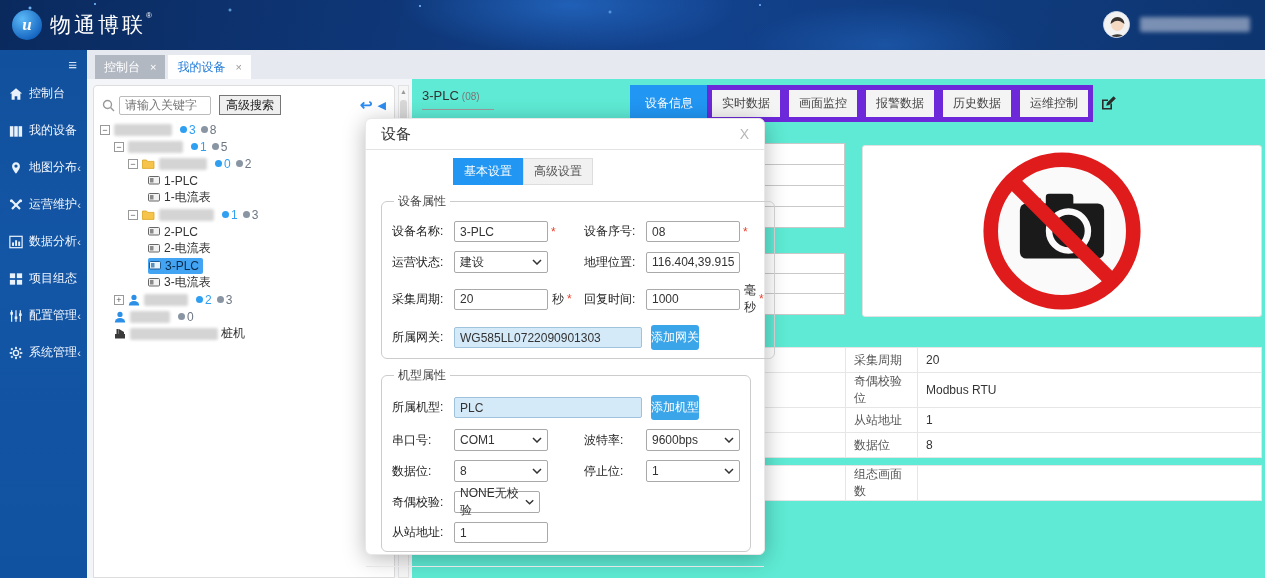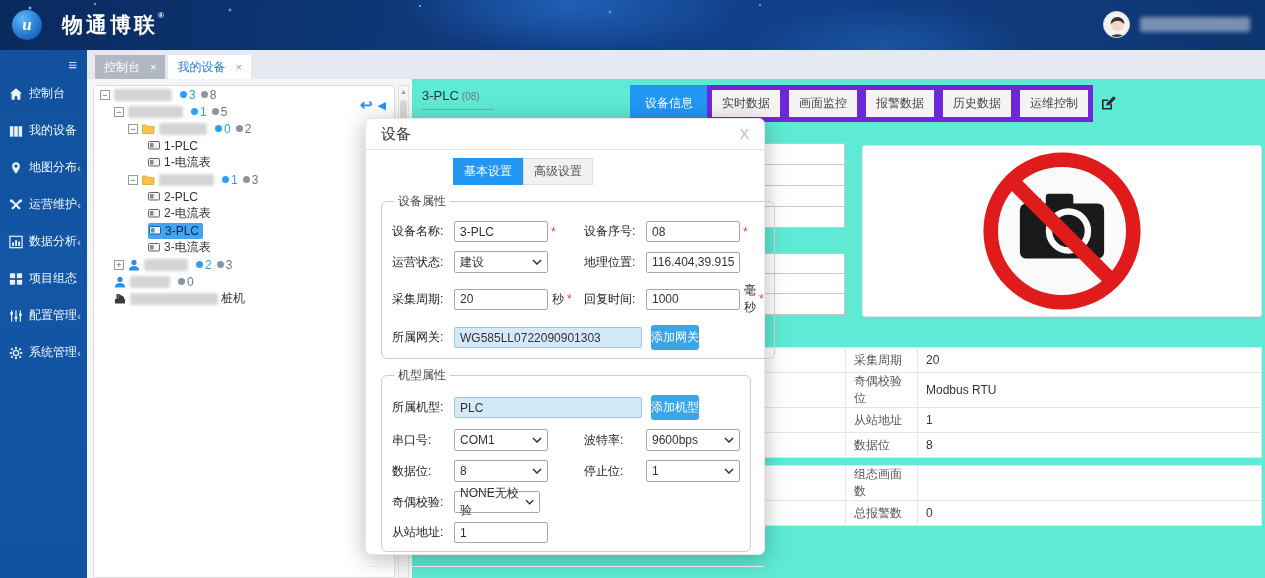--- a/index.html
+++ b/index.html
@@ -14,21 +14,21 @@
       radial-gradient(2px 2px at 420px 6px, rgba(120,190,255,.8) 40%, transparent 60%),
       radial-gradient(3px 3px at 610px 12px, rgba(120,190,255,.6) 40%, transparent 60%),
       radial-gradient(2px 2px at 760px 5px, rgba(120,190,255,.7) 40%, transparent 60%),
       radial-gradient(240px 70px at 45% 10%, rgba(45,125,225,.55), transparent 70%),
       radial-gradient(200px 60px at 70% 90%, rgba(45,125,225,.35), transparent 70%),
       linear-gradient(100deg,#0a2a5e,#12418c 55%,#0d356f);
     display:flex; align-items:center; }
   .logo-wrap { display:flex; align-items:center; margin-left:12px; }
   .logo-circle { width:30px; height:30px; border-radius:50%; background:radial-gradient(circle at 35% 30%, #5cb9f7, #1565c0 75%);
     color:#fff; font:italic bold 17px "Liberation Serif",serif; display:flex; align-items:center; justify-content:center; }
-  .brand { color:#fff; font-size:21px; font-weight:bold; letter-spacing:3px; margin-left:20px; }
+  .brand { color:#fff; font-size:21px; font-weight:normal; letter-spacing:3px; margin-left:8px; }
   .brand sup { font-size:8px; vertical-align:top; }
   .header-right { position:absolute; right:15px; top:11px; display:flex; align-items:center; }
   .avatar { width:27px; height:27px; border-radius:50%; background:#e9eef5; overflow:hidden; border:1px solid #cdd8ea; }
   .user-blur { width:110px; height:15px; margin-left:10px; border-radius:2px; background:rgba(195,203,222,.6); filter:blur(2px); }
 
   
   .sidebar { position:absolute; left:0; top:50px; bottom:0; width:87px; background:linear-gradient(#11509c,#1356a6 40%,#1152a0); }
   .menu-toggle { text-align:right; color:#cfe0f5; font-size:15px; padding:6px 10px 2px 0; cursor:pointer; }
   .side-item { position:relative; height:37px; display:flex; align-items:center; color:#f2f7ff; padding-left:9px; cursor:pointer; }
   .side-item .sicon { width:14px; height:14px; margin-right:6px; flex:none; }
@@ -239,20 +239,28 @@
   </div>
 </div>
 
 <div class="content">
 
   <div class="tree-panel">
     <div class="tree-tools">
       <span class="undo-ic">↩</span>
       <span class="collapse-ic">◀</span>
     </div>
+    <div class="search-row">
+      <svg class="search-ic" width="13" height="13" viewBox="0 0 13 13">
+          <circle cx="5.5" cy="5.5" r="4" fill="none" stroke="#999" stroke-width="1.4"></circle>
+          <line x1="8.6" y1="8.6" x2="12" y2="12" stroke="#999" stroke-width="1.4"></line>
+        </svg>
+      <input class="search-input" placeholder="请输入关键字" style="">
+      <button class="adv-btn">高级搜索</button>
+    </div>
 
     <div class="tnode ind0">
       <span class="expander">−</span>
       <span class="blur-name" style="width:58px"></span>
       <span class="cnt b">
           <i class="dot b"></i>
           <em>3</em>
         </span>
       <span class="cnt g">
           <i class="dot g"></i>
@@ -453,25 +461,20 @@
     </tbody>
       </table>
 
     <table class="prop-table" style="top:386px">
       <tbody>
           <tr>
             <td class="c1"></td>
             <td class="c2">组态画面数</td>
             <td class="c3"></td>
           </tr>
-      <tr>
-            <td class="c1"></td>
-            <td class="c2">总报警数</td>
-            <td class="c3">0</td>
-          </tr>
     </tbody>
       </table>
   </div>
 </div>
 
 <div class="modal">
   <div class="modal-head">
     <span class="modal-title">设备</span>
     <span class="modal-close">X</span>
   </div>

